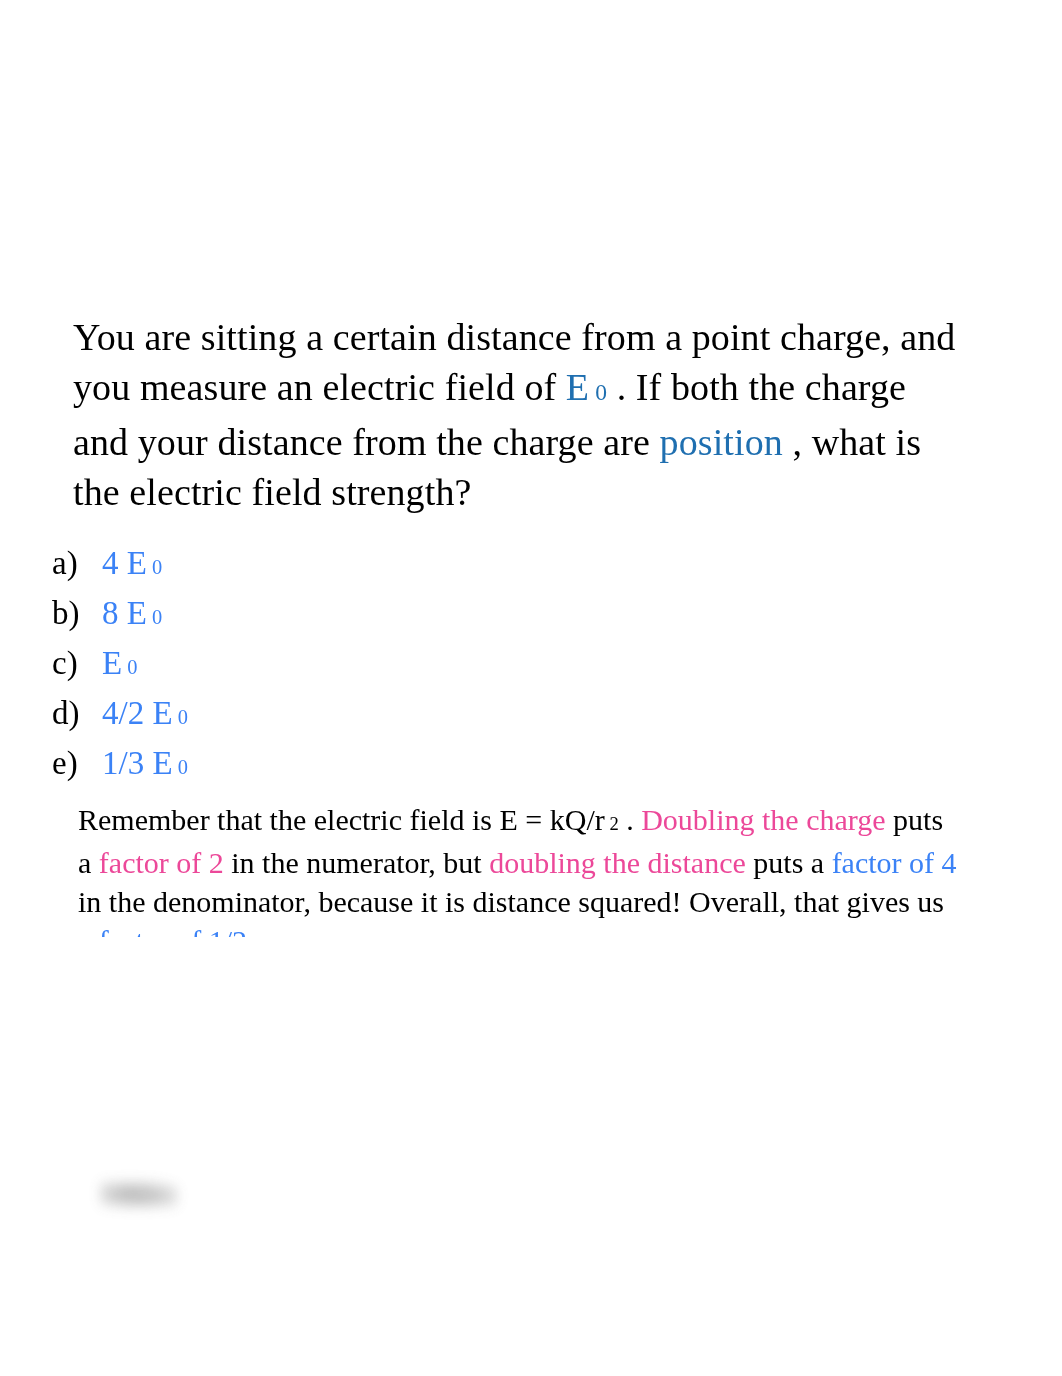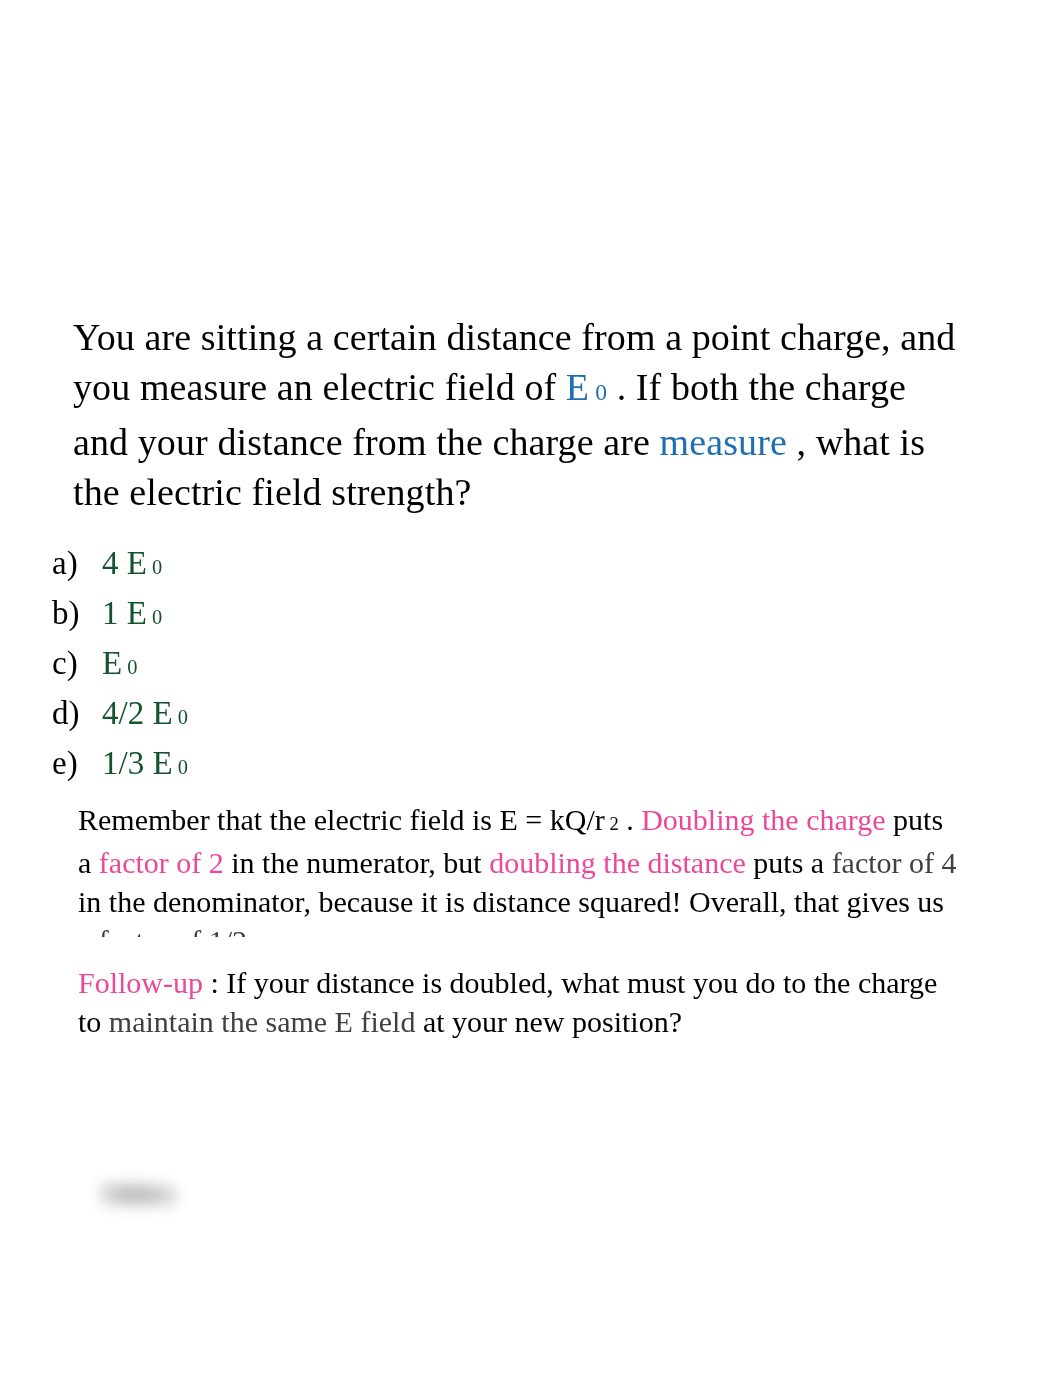--- a/index.html
+++ b/index.html
@@ -48,21 +48,21 @@
     height: 50px;
     font-size: 33px;
     line-height: 50px;
   }
   .option-marker {
     width: 50px;
     flex: 0 0 50px;
     color: #000000;
   }
   .option-text {
-    color: #14532d;
+    color: #3b82f6;
     white-space: pre;
   }
 
   
   .explanation {
     position: absolute;
     left: 78px;
     top: 800px;
     width: 880px;
     height: 137px;          
@@ -77,21 +77,21 @@
     left: 78px;
     top: 963px;
     width: 880px;
     font-size: 30px;
     line-height: 39px;
   }
 
   
   .c-blue   { color: #1f6fb0; }
   .c-teal   { color: #ec4899; }
-  .c-purple { color: #404040; }
+  .c-purple { color: #3b82f6; }
 
   
   .sub0 {
     font-size: 0.62em;
     vertical-align: baseline;
   }
 
   
   .artifact {
     position: absolute;
@@ -106,33 +106,33 @@
     opacity: 0.85;
     pointer-events: none;
   }
 </style>
 </head>
 <body>
 
 <div class="page">
 
   <div class="question">
-    <span>You are sitting a certain distance from a point charge, and you measure an electric field of </span><span class="c-blue">E</span><span class="c-blue sub0"> <span>0</span></span><span> . If both the charge and your distance from the charge are </span><span class="c-blue">measure</span><span> , what is the electric field strength?</span>
+    <span>You are sitting a certain distance from a point charge, and you measure an electric field of </span><span class="c-blue">E</span><span class="c-blue sub0"> <span>0</span></span><span> . If both the charge and your distance from the charge are </span><span class="c-blue">position</span><span> , what is the electric field strength?</span>
   </div>
 
   <div class="options">
 
     <div class="option-row">
       <span class="option-marker">a)</span>
       <span class="option-text"><span>4 E</span><span class="sub0"> <span>0</span></span></span>
     </div>
 
     <div class="option-row">
       <span class="option-marker">b)</span>
-      <span class="option-text"><span>1 E</span><span class="sub0"> <span>0</span></span></span>
+      <span class="option-text"><span>8 E</span><span class="sub0"> <span>0</span></span></span>
     </div>
 
     <div class="option-row">
       <span class="option-marker">c)</span>
       <span class="option-text"><span>E</span><span class="sub0"> <span>0</span></span></span>
     </div>
 
     <div class="option-row">
       <span class="option-marker">d)</span>
       <span class="option-text"><span>4/2 E</span><span class="sub0"> <span>0</span></span></span>
@@ -142,19 +142,16 @@
       <span class="option-marker">e)</span>
       <span class="option-text"><span>1/3 E</span><span class="sub0"> <span>0</span></span></span>
     </div>
 
   </div>
 
   <div class="explanation">
     <span>Remember that the electric field is E = kQ/r</span><span class="sub0"> <span>2</span></span><span> . </span><span class="c-teal">Doubling the charge</span><span> puts a </span><span class="c-teal">factor of 2</span><span> in the numerator, but </span><span class="c-teal">doubling the distance</span><span> puts a </span><span class="c-purple">factor of 4</span><span> in the denominator, because it is distance squared! Overall, that gives us a </span><span class="c-purple">factor of 1/2</span><span> .</span>
   </div>
 
-  <div class="followup">
-    <span class="c-teal">Follow-up</span><span> : If your distance is doubled, what must you do to the charge to </span><span class="c-purple">maintain the same E field</span><span> at your new position?</span>
-  </div>
 
   <div class="artifact"></div>
 
 </div>
 
 </body></html>

